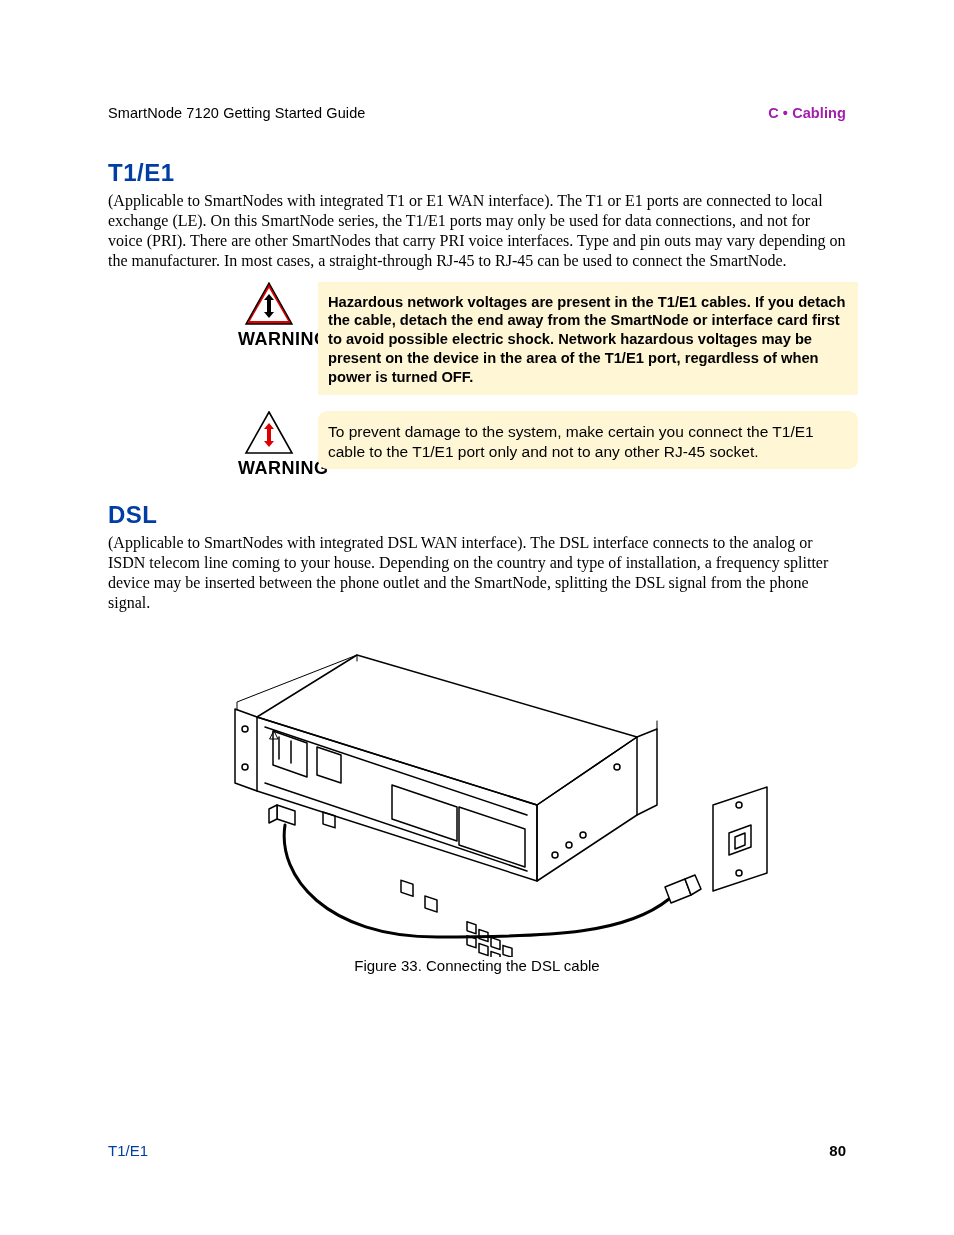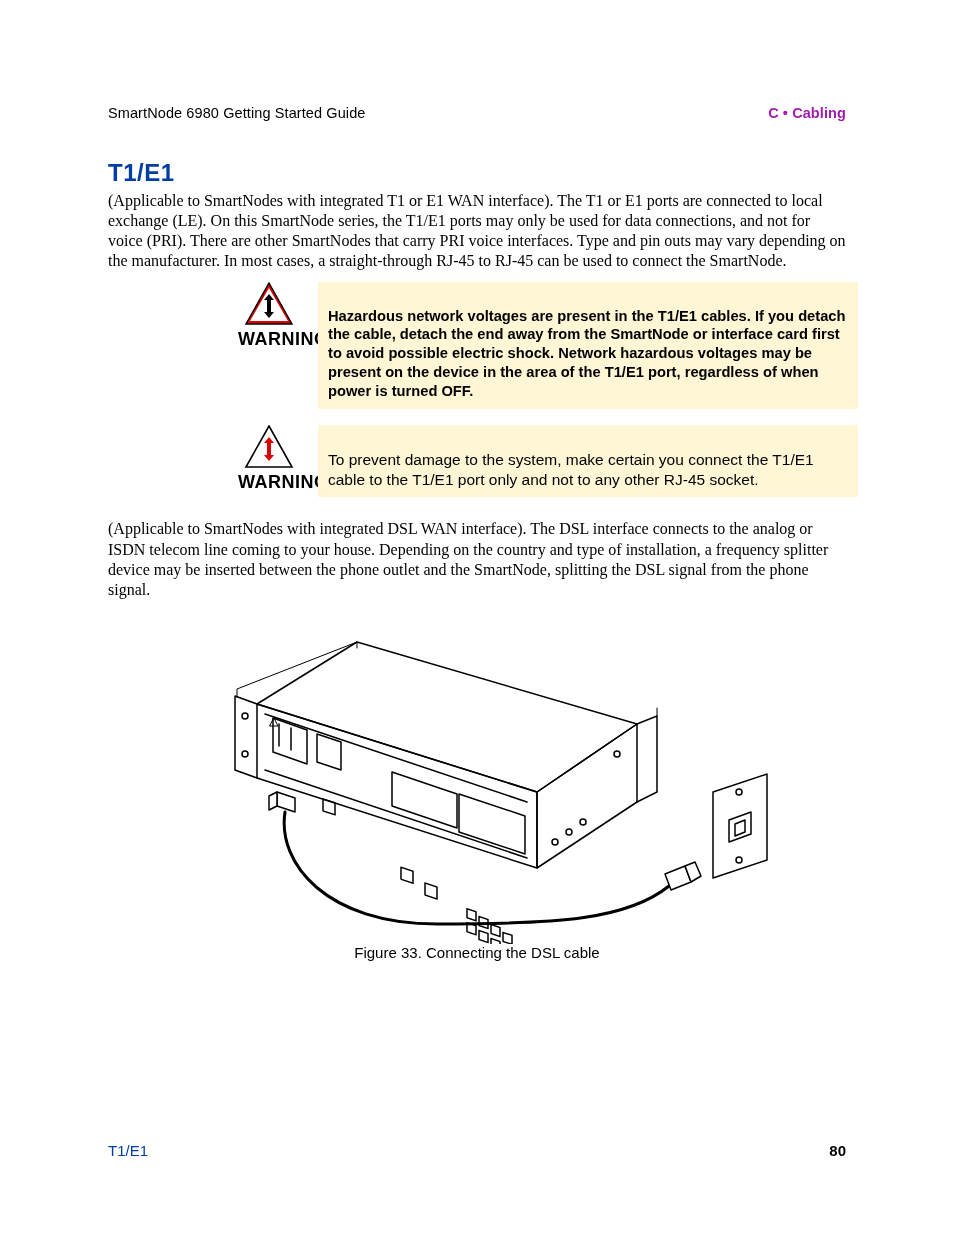--- a/index.html
+++ b/index.html
@@ -59,33 +59,34 @@
     width: 62px;
     text-align: center;
     font-family: Arial, Helvetica, sans-serif;
     font-size: 18px;
     font-weight: 700;
     letter-spacing: 0.5px;
   }
   .warn-icon-col svg { display:block; margin:0 auto 3px; }
   .warn-box {
     background: #fff6d5;
-    padding: 25px 10px 8px 10px;
+    padding: 11px 10px 8px 10px;
     flex: 1;
   }
   .warn-box.bold {
     font-family: Arial, Helvetica, sans-serif;
     font-weight: 700;
     font-size: 14.7px;
     line-height: 1.28;
   }
   .warn-box.plain {
     font-family: Arial, Helvetica, sans-serif;
     font-size: 15.5px;
     line-height: 1.28;
+    border-radius: 9px;
   }
   
   .figure {
     margin: 24px auto 0;
     width: 640px;
     text-align: center;
   }
   .figure svg { display:block; margin:0 auto; }
   .fig-caption {
     font-family: Arial, Helvetica, sans-serif;
@@ -105,21 +106,21 @@
   }
   .ftr .left { color: #003da5; }
   .ftr .right { font-weight: 700; }
 </style>
 </head>
 <body>
 
 <div class="page">
 
   <div class="hdr">
-    <span>SmartNode 6980 Getting Started Guide</span>
+    <span>SmartNode 7120 Getting Started Guide</span>
     <span class="right">C • Cabling</span>
   </div>
 
   <h2 class="sect">T1/E1</h2>
   <p class="body">(Applicable to SmartNodes with integrated T1 or E1 WAN interface). The T1 or E1 ports are connected to local exchange (LE). On this SmartNode series, the T1/E1 ports may only be used for data connections, and not for voice (PRI). There are other SmartNodes that carry PRI voice interfaces. Type and pin outs may vary depending on the manufacturer. In most cases, a straight-through RJ-45 to RJ-45 can be used to connect the SmartNode.</p>
 
   <div class="warn-row">
     <div class="warn-icon-col">
       <svg width="50" height="44" viewBox="0 0 50 44">
         <path d="M25 1 L48 42 L2 42 Z" fill="#d00" stroke="#000" stroke-width="1.4"></path>
@@ -135,20 +136,21 @@
     <div class="warn-icon-col">
       <svg width="50" height="44" viewBox="0 0 50 44">
         <path d="M25 1 L48 42 L2 42 Z" fill="#fff" stroke="#000" stroke-width="1.6"></path>
         <path d="M20 18 L25 12 L30 18 L27 18 L27 30 L30 30 L25 36 L20 30 L23 30 L23 18 Z" fill="#d00"></path>
       </svg>
       <span>WARNING</span>
     </div>
     <div class="warn-box plain">To prevent damage to the system, make certain you connect the T1/E1 cable to the T1/E1 port only and not to any other RJ-45 socket.</div>
   </div>
 
+  <h2 class="sect">DSL</h2>
   <p class="body">(Applicable to SmartNodes with integrated DSL WAN interface). The DSL interface connects to the analog or ISDN telecom line coming to your house. Depending on the country and type of installation, a frequency splitter device may be inserted between the phone outlet and the SmartNode, splitting the DSL signal from the phone signal.</p>
 
   <div class="figure">
     <svg width="640" height="320" viewBox="0 0 640 320">
       <g fill="none" stroke="#000" stroke-width="1.5" stroke-linejoin="round" stroke-linecap="round">
 
         <path d="M200 18 L480 100 L380 168 L100 80 Z"></path>
 
         <path d="M100 80 L100 154 L380 244 L380 168 Z"></path>
 

